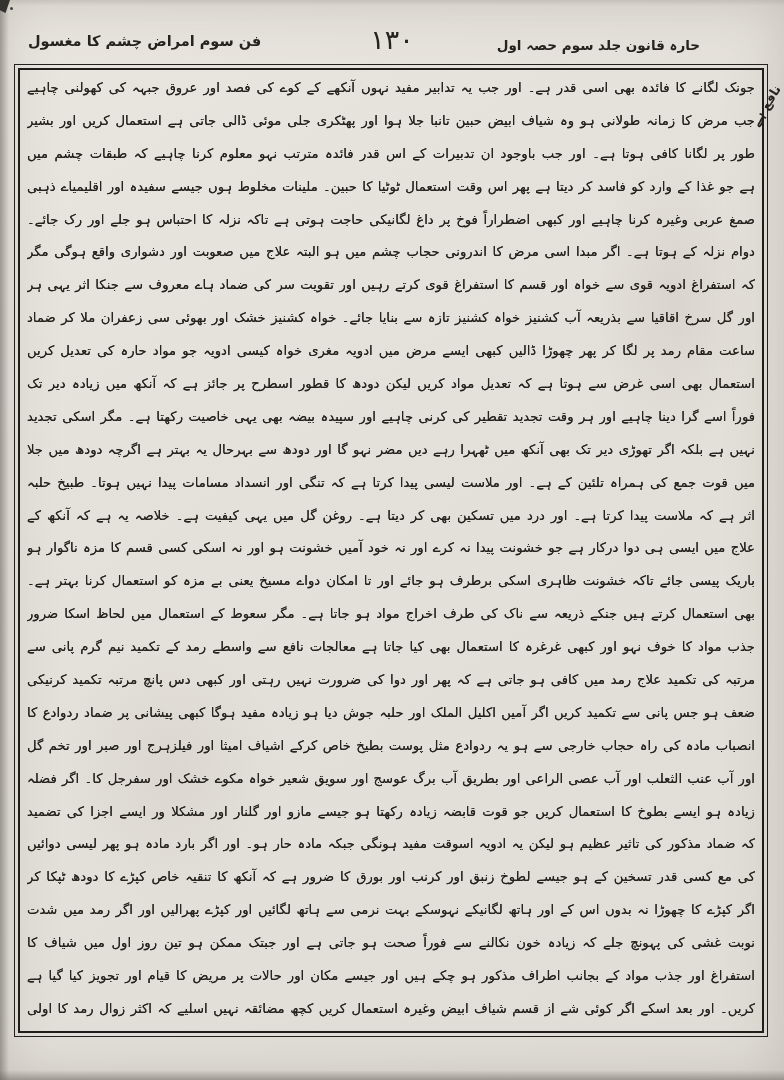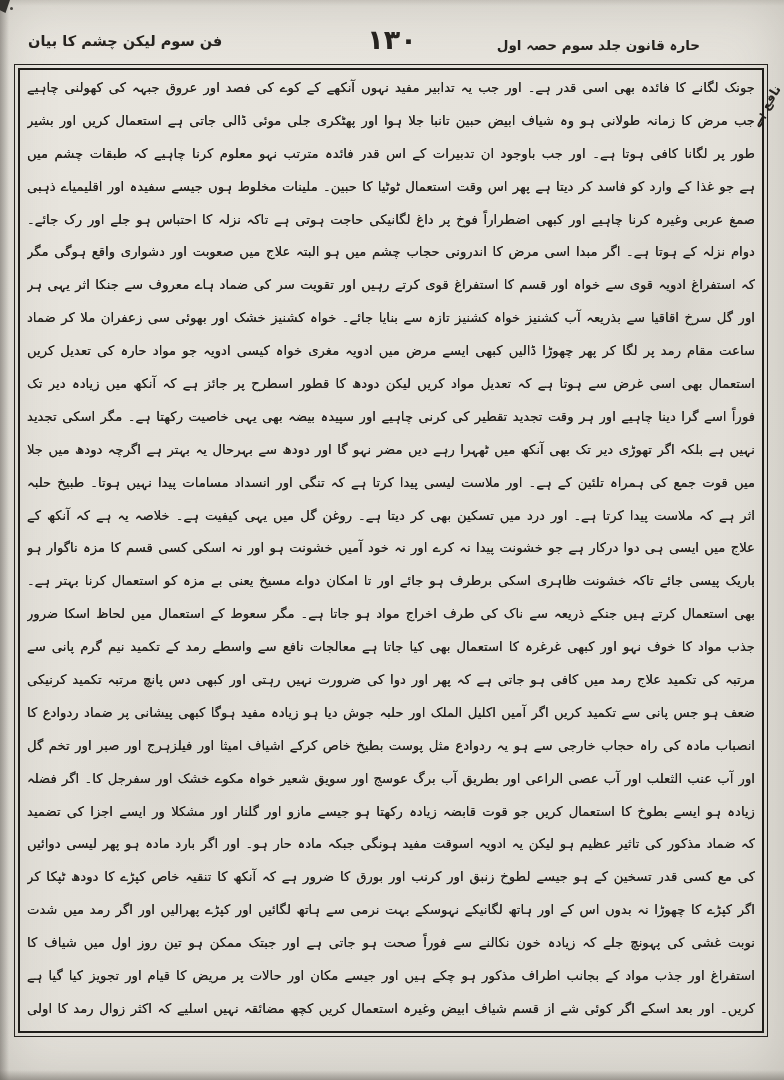--- a/index.html
+++ b/index.html
@@ -22,21 +22,21 @@
   .smudge{position:absolute;pointer-events:none;}
   .smudge.a{right:30px;top:150px;width:160px;height:300px;
     background:radial-gradient(closest-side,rgba(120,112,100,0.10),rgba(120,112,100,0));}
   .smudge.b{left:60px;top:640px;width:220px;height:260px;
     background:radial-gradient(closest-side,rgba(120,112,100,0.08),rgba(120,112,100,0));}
 
   
   .hdr-left{position:absolute;left:28px;top:33px;font-size:14.5px;font-weight:bold;
     direction:rtl;letter-spacing:-0.2px;}
   .hdr-center{position:absolute;left:0;right:0;top:24px;text-align:center;
-    font-size:27px;font-weight:bold;direction:rtl;}
+    font-size:27px;font-weight:normal;direction:rtl;}
   .hdr-right{position:absolute;right:84px;top:37px;font-size:13.5px;font-weight:bold;direction:rtl;}
   .margin-note{position:absolute;right:-4px;top:98px;font-size:12.5px;font-weight:bold;
     transform:rotate(-58deg);transform-origin:center;white-space:nowrap;}
 
   
   .frame-outer{position:absolute;left:14px;top:64px;width:754px;height:973px;
     border:1.5px solid #25221e;box-sizing:border-box;}
   .frame-inner{position:absolute;inset:3px;border:2px solid #1f1d19;box-sizing:border-box;}
 
   
@@ -55,21 +55,21 @@
 <div class="page">
 
   <div class="edge-left"></div>
   <div class="edge-bottom"></div>
   <div class="edge-top"></div>
   <div class="corner-mark"></div>
   <div class="corner-dot"></div>
   <div class="smudge a"></div>
   <div class="smudge b"></div>
 
-  <div class="hdr-left">فن سوم لیکن چشم کا بیان</div>
+  <div class="hdr-left">فن سوم امراض چشم کا مغسول</div>
   <div class="hdr-center">۱۳۰</div>
   <div class="hdr-right">حارہ قانون جلد سوم حصہ اول</div>
 
   <div class="margin-note">نافع ہے</div>
 
   <div class="frame-outer">
     <div class="frame-inner">
       <div class="lines">
           <div class="line">جونک لگانے کا فائدہ بھی اسی قدر ہے۔ اور جب یہ تدابیر مفید نہوں آنکھے کے کوے کی فصد اور عروق جبہہ کی کھولنی چاہیے اگرچہ حجامت نقرہ زیادہ نافع ہے</div>
           <div class="line">جب مرض کا زمانہ طولانی ہو وہ شیاف ابیض حبین تانبا جلا ہوا اور پھٹکری جلی موئی ڈالی جاتی ہے استعمال کریں اور بشیر نفط ایلوا کا آنکھ میں سرمہ کے</div>

